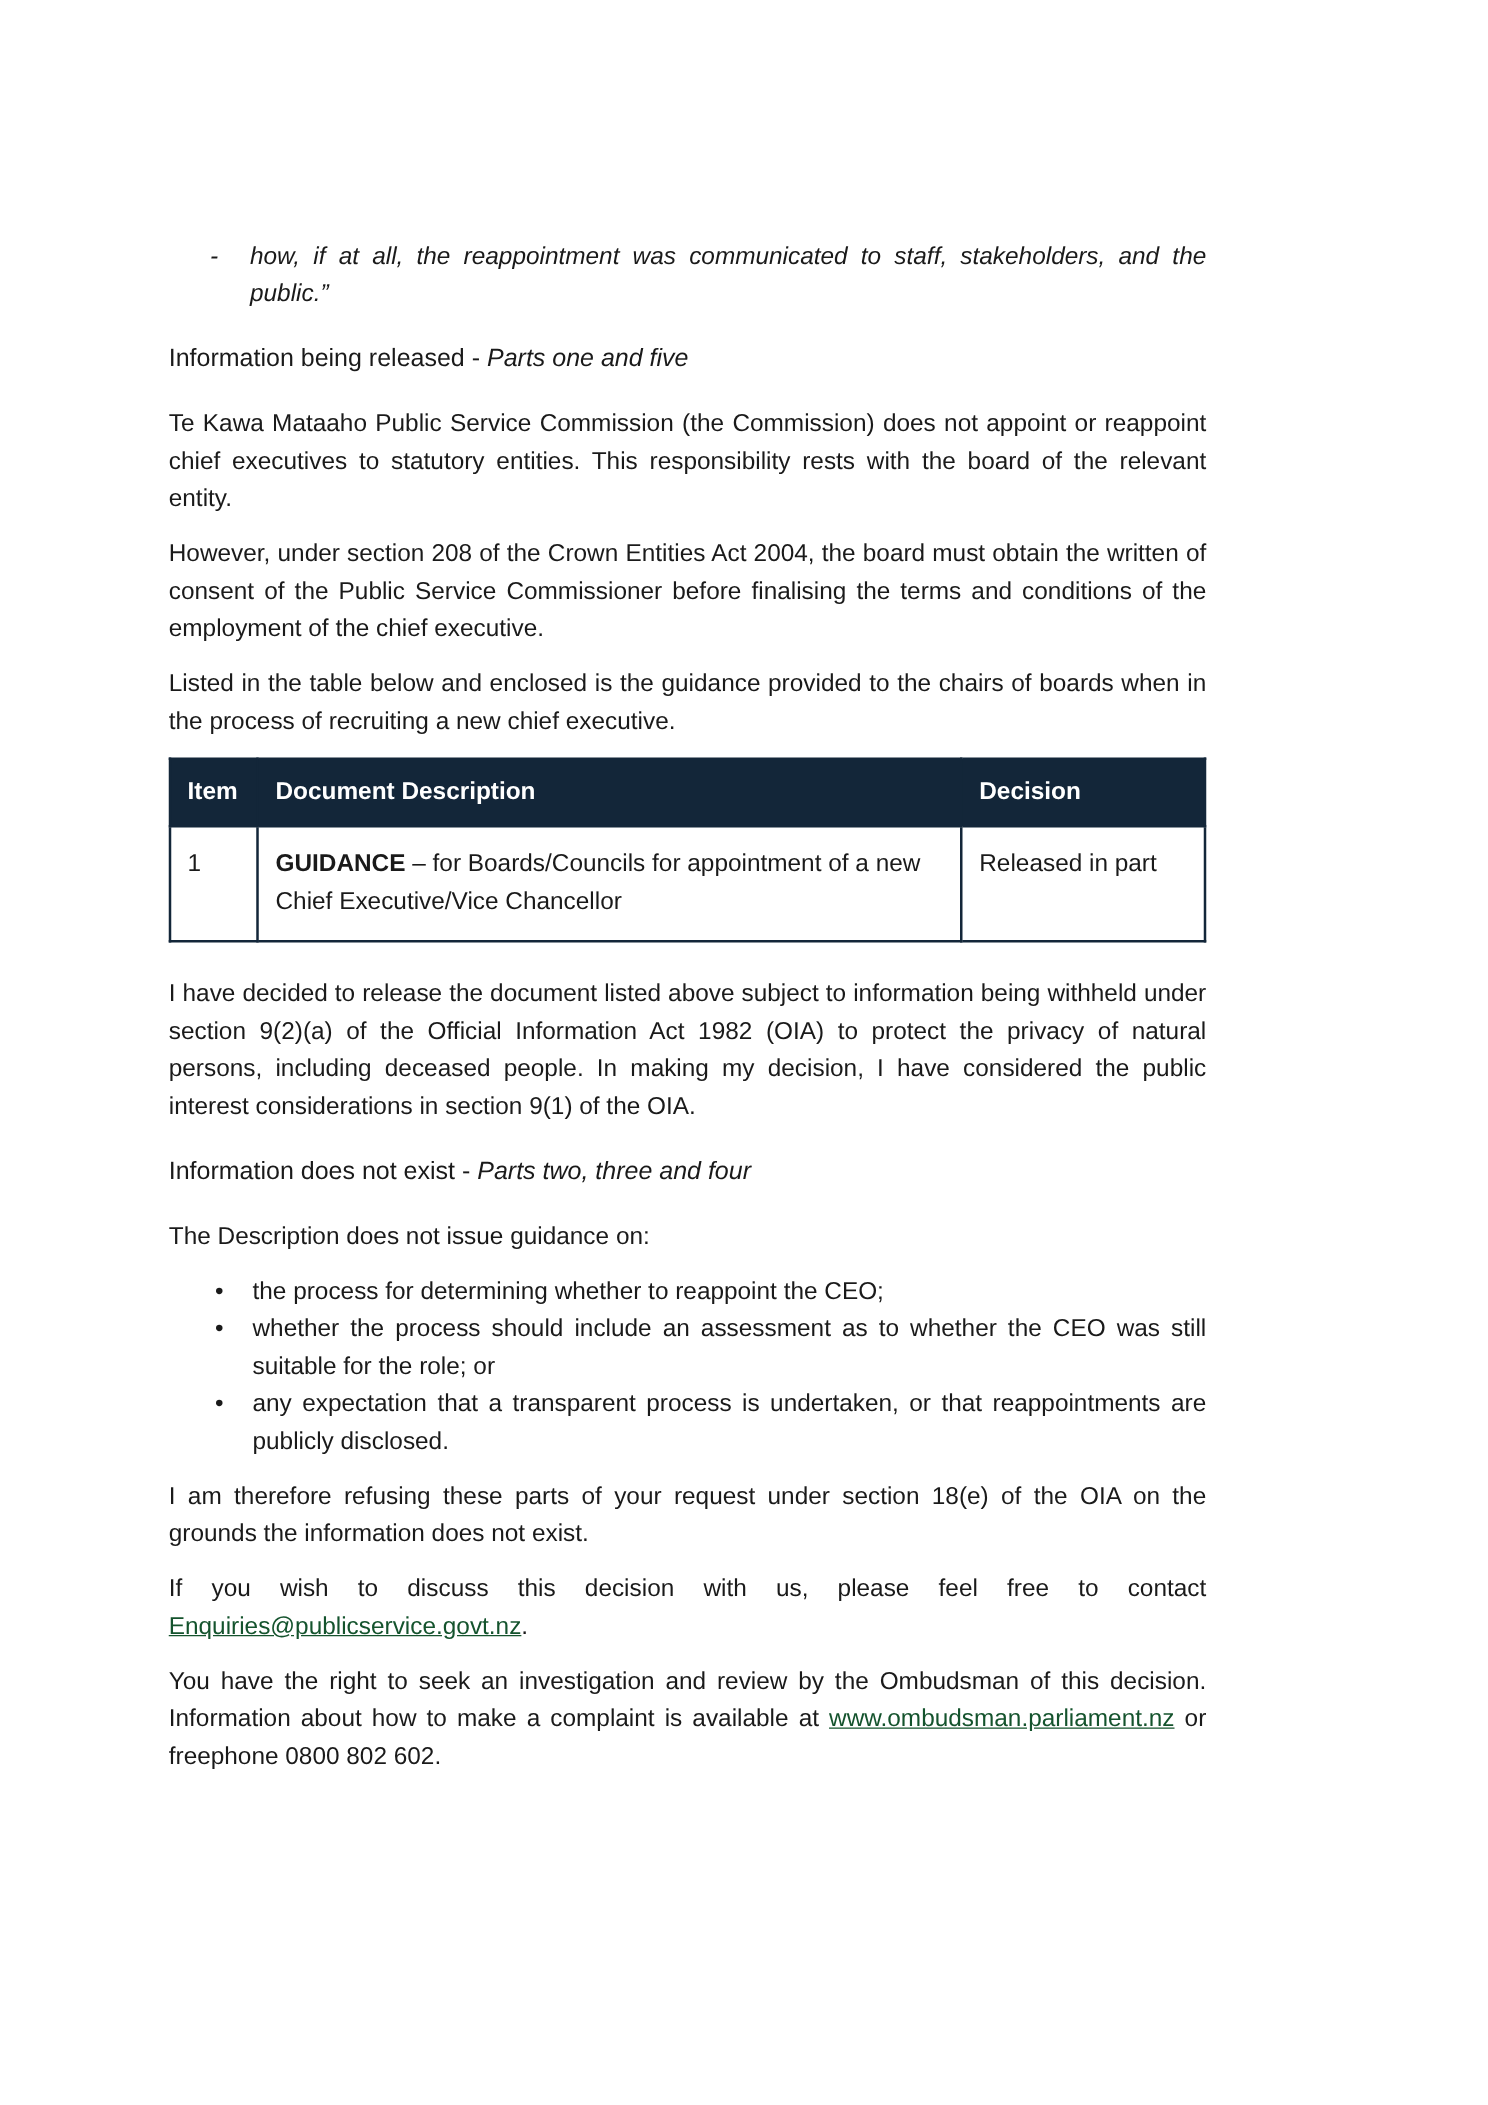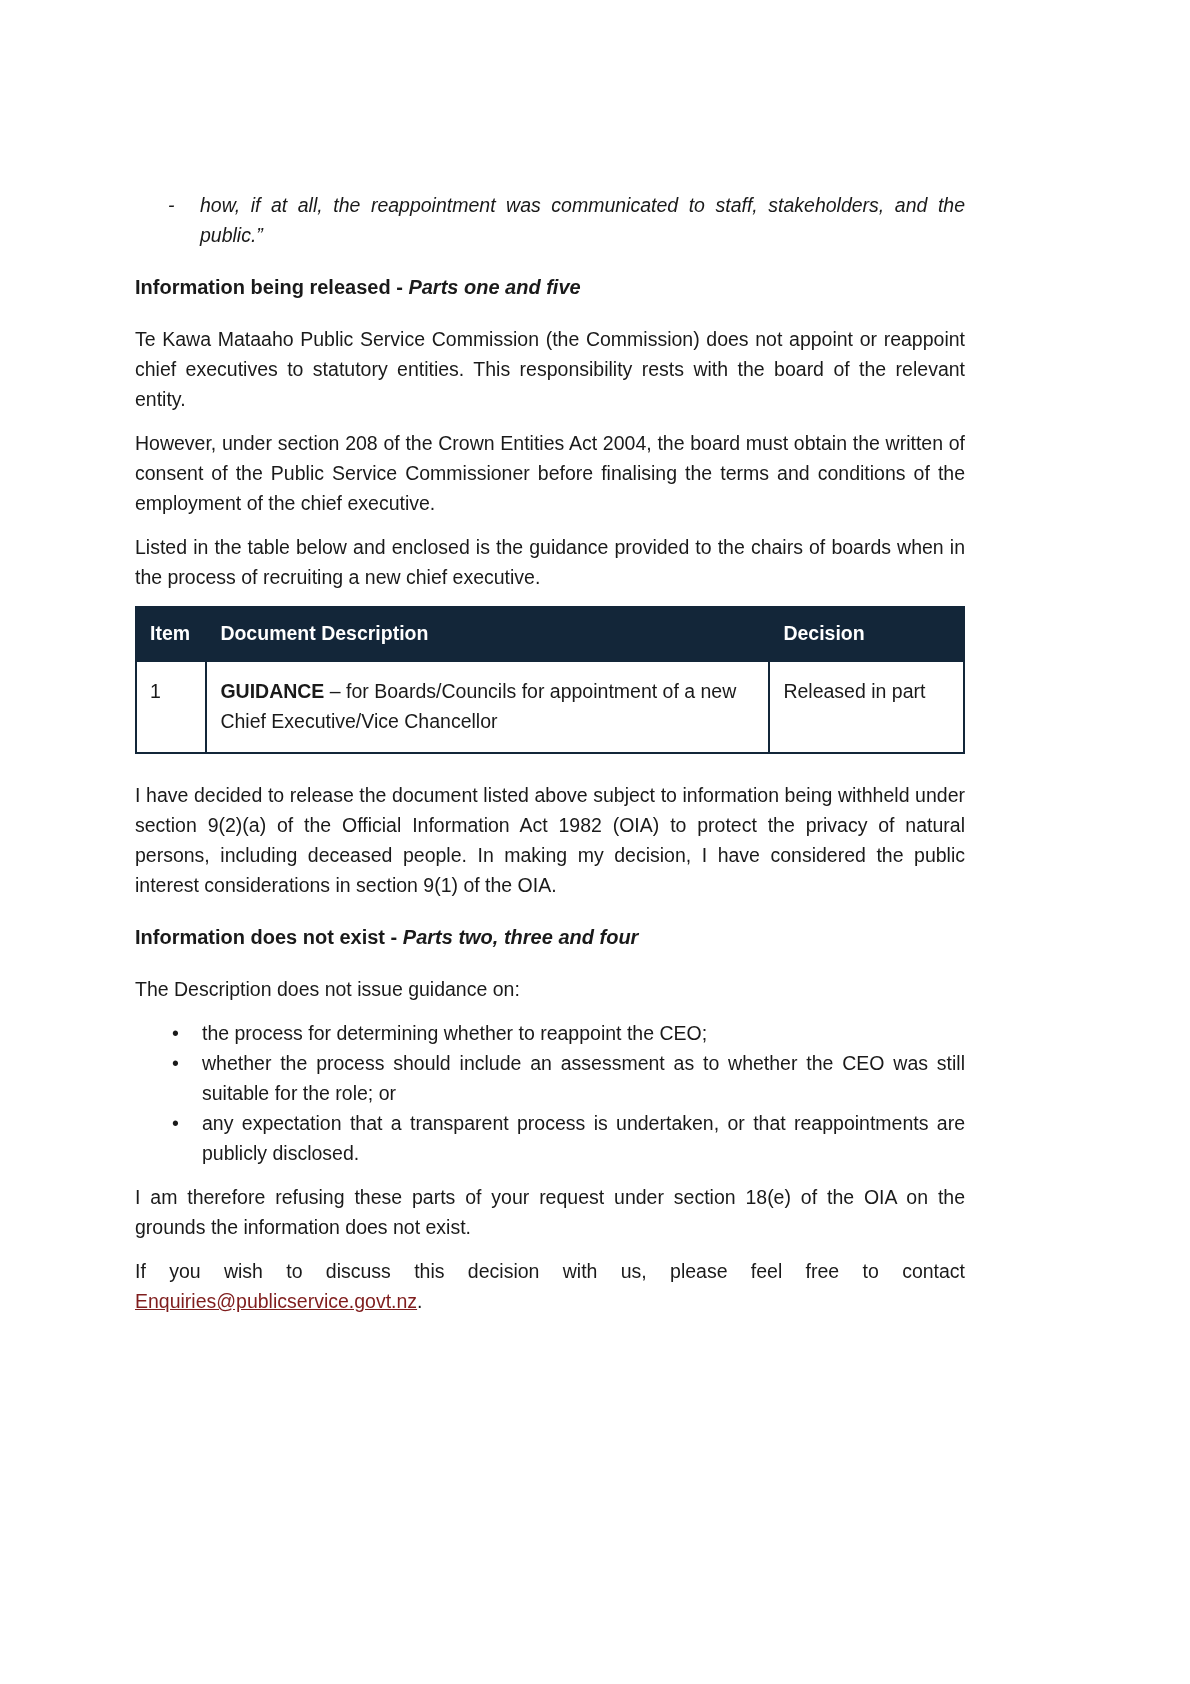--- a/index.html
+++ b/index.html
@@ -36,21 +36,21 @@
     padding-left: 33px;
     font-style: italic;
   }
   .quote-item .quote-text {
     flex: 1 1 auto;
     text-align: justify;
   }
   
   .section-heading {
     font-size: 20px;
-    font-weight: bold;
+    font-weight: normal;
     margin-top: 22px;
     margin-bottom: 22px;
     line-height: 30px;
   }
   .section-heading .heading-italic { font-style: italic; }
   
   table.doc-table {
     border-collapse: collapse;
     width: 100%;
     margin-top: 14px;
@@ -86,21 +86,21 @@
   .bullet-item .bullet-marker {
     flex: 0 0 67px;
     padding-left: 37px;
   }
   .bullet-item .bullet-text {
     flex: 1 1 auto;
     text-align: justify;
   }
   
   a.doc-link {
-    color: #7f1d1d;
+    color: #14532d;
     text-decoration: underline;
     cursor: pointer;
   }
 </style>
 </head>
 <body>
 
 <div class="page">
   <div class="content">
 
@@ -156,15 +156,16 @@
       <div class="bullet-item">
         <span class="bullet-marker">•</span>
         <span class="bullet-text">any expectation that a transparent process is undertaken, or that reappointments are publicly disclosed.</span>
       </div>
     </div>
 
     <p class="body-par">I am therefore refusing these parts of your request under section 18(e) of the OIA on the grounds the information does not exist.</p>
 
     <p class="body-par"><span>If you wish to discuss this decision with us, please feel free to contact </span><a class="doc-link">Enquiries@publicservice.govt.nz</a><span>.</span></p>
 
+    <p class="body-par"><span>You have the right to seek an investigation and review by the Ombudsman of this decision. Information about how to make a complaint is available at </span><a class="doc-link">www.ombudsman.parliament.nz</a><span> or freephone 0800 802 602.</span></p>
 
   </div>
 </div>
 
 </body></html>

